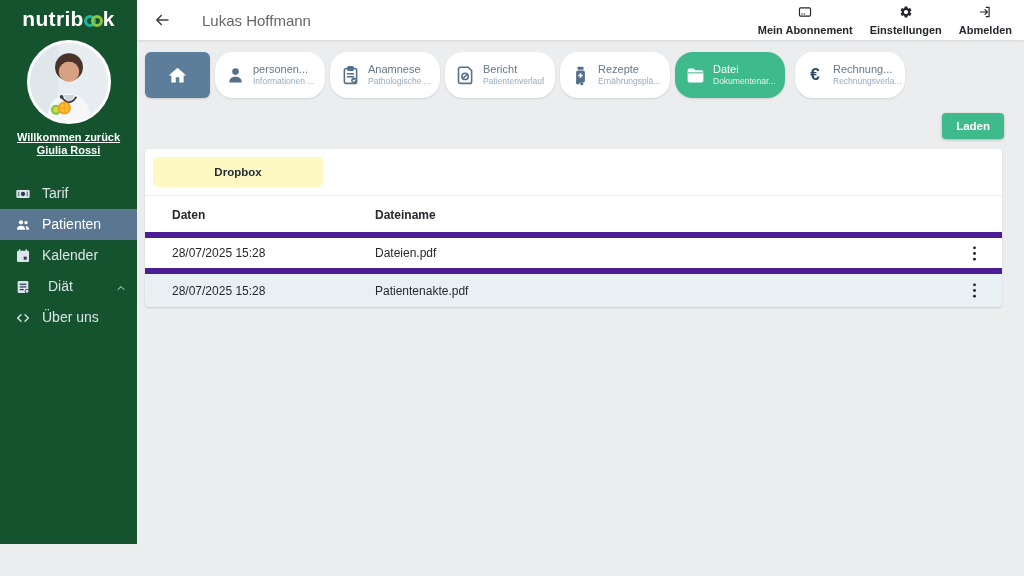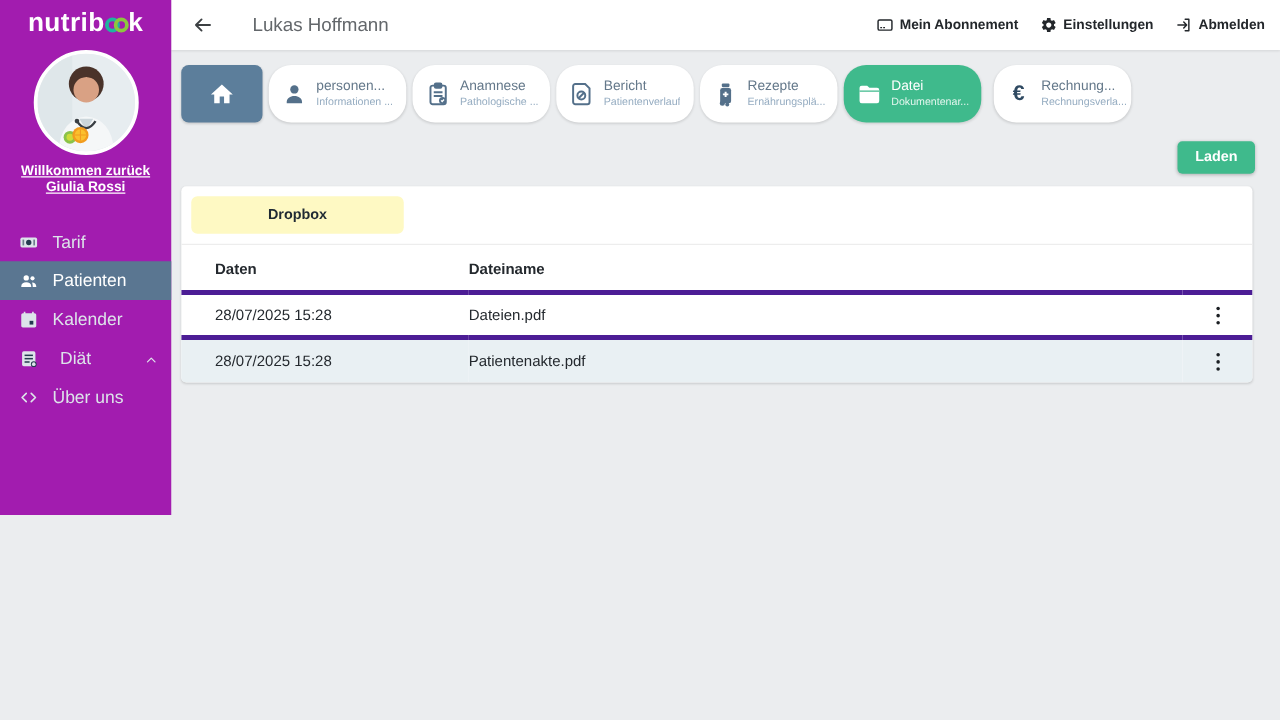--- a/index.html
+++ b/index.html
@@ -1,20 +1,20 @@
 <!DOCTYPE html>
 <html><head>
 <meta charset="utf-8">
 <style>
   * { margin:0; padding:0; box-sizing:border-box; }
   html,body { width:1024px; height:576px; overflow:hidden; }
   body { font-family:"Liberation Sans","DejaVu Sans",sans-serif; background:#ebedef; position:relative; }
 
   
-  .sidebar { position:absolute; left:0; top:0; width:137px; height:412px; background:#a21caf; color:#e7ecf0; z-index:5; }
+  .sidebar { position:absolute; left:0; top:0; width:137px; height:544px; background:#14532d; color:#e7ecf0; z-index:5; }
   .logo { text-align:center; padding-top:7px; font-size:21px; font-weight:700; color:#fff; letter-spacing:.3px; white-space:nowrap; }
   .ring { display:inline-block; width:12px; height:12px; border:3px solid #1fb5a0; border-radius:50%; vertical-align:-1px; }
   .ring.r2 { border-color:#8dc63f; margin-left:-5px; }
   .avatar { width:84px; height:84px; border-radius:50%; border:3px solid #fff; margin:9px auto 0; overflow:hidden; background:#e8edf0; }
   .welcome { text-align:center; font-size:11px; font-weight:700; line-height:13px; margin-top:7px; color:#fff;text-decoration:underline; }
   .menu { margin-top:21px; }
   .mi { display:flex; align-items:center; min-height:31px; padding:2px 10px 2px 14px; font-size:14px; color:#dde4ea; cursor:pointer; }
   .mi.sel { background:#5a7691; color:#fff; }
   .mi .mic { width:17px; height:17px; flex:0 0 17px; margin-right:11px; display:flex; align-items:center; justify-content:center; }
   .mi .mic svg { width:16px; height:16px; }
@@ -22,21 +22,21 @@
   .mi .ml { overflow-wrap:anywhere; max-width:84px; line-height:13px; }
   .mi .chev { margin-left:auto; width:12px; height:12px; }
 
   
   .main { position:absolute; left:137px; top:0; width:887px; height:576px; }
   .topbar { height:40px; background:#fff; box-shadow:0 1px 2px rgba(0,0,0,.10); display:flex; align-items:center; padding:0 12px 0 14px; position:relative; z-index:4; }
   .back { width:22px; height:22px; display:flex; align-items:center; justify-content:center; cursor:pointer; }
   .back svg { width:18px; height:18px; }
   .ptitle { margin-left:29px; font-size:15px; color:#63676b; }
   .actions { margin-left:auto; display:flex; align-items:center; gap:17px; }
-  .act { display:flex; align-items:center; gap:5px; font-size:11px; font-weight:700; color:#23272b; cursor:pointer; }
+  .act { display:flex; align-items:center; gap:5px; font-size:11px; font-weight:700; color:#23272b; cursor:pointer;flex-direction:column; }
   .act svg { width:14px; height:14px; }
 
   
   .tabstrip { display:flex; gap:5px; padding:12px 0 0 8px; }
   .htab { width:65px; height:46px; background:#5c7e9b; border-radius:6px; display:flex; align-items:center; justify-content:center; cursor:pointer; box-shadow:0 1px 2px rgba(0,0,0,.15); }
   .htab svg { width:21px; height:21px; }
   .card { width:110px; height:46px; background:#fff; border-radius:18px; box-shadow:0 1px 2px rgba(0,0,0,.12); display:flex; align-items:center; padding-left:8px; cursor:pointer; }
   .card .tic { width:24px; height:24px; flex:0 0 24px; display:flex; align-items:center; justify-content:center; color:#54708a; }
   .card .tic svg { width:21px; height:21px; }
   .ttx { display:flex; flex-direction:column; margin-left:6px; overflow:hidden; }
@@ -54,21 +54,21 @@
 
   
   .panel { margin:10px 22px 0 8px; background:#fff; border-radius:4px; box-shadow:0 1px 2px rgba(0,0,0,.14); overflow:hidden; }
   .pill { display:block; margin:8px; width:170px; height:30px; background:#fef9c3; border:none; border-radius:5px; font-size:11.5px; font-weight:700; color:#1f2a33; cursor:pointer; font-family:inherit; }
   .pdiv { border-top:1px solid #ededed; }
   table { width:100%; border-collapse:collapse; }
   th { text-align:left; font-size:12px; font-weight:700; color:#24292e; padding:12px 0 10px; }
   td { font-size:12px; color:#24292e; padding:0; height:36px; }
   th.c1, td.c1 { padding-left:27px; width:230px; }
   th.c3, td.c3 { width:56px; text-align:center; }
-  tbody tr { border-top:4px solid #4c1d95;padding-left:28px; }
+  tbody tr { border-top:6px solid #4c1d95;padding-left:28px; }
   tbody tr.alt { background:#e9f0f3; }
   .kebab { background:none; border:none; cursor:pointer; padding:4px 6px; }
   .kebab svg { width:5px; height:17px; display:block; }
 
   .ic-stroke { fill:none; stroke:currentColor; stroke-width:2; stroke-linecap:round; stroke-linejoin:round; }
 </style>
 </head>
 <body>
 
 <div class="sidebar">

